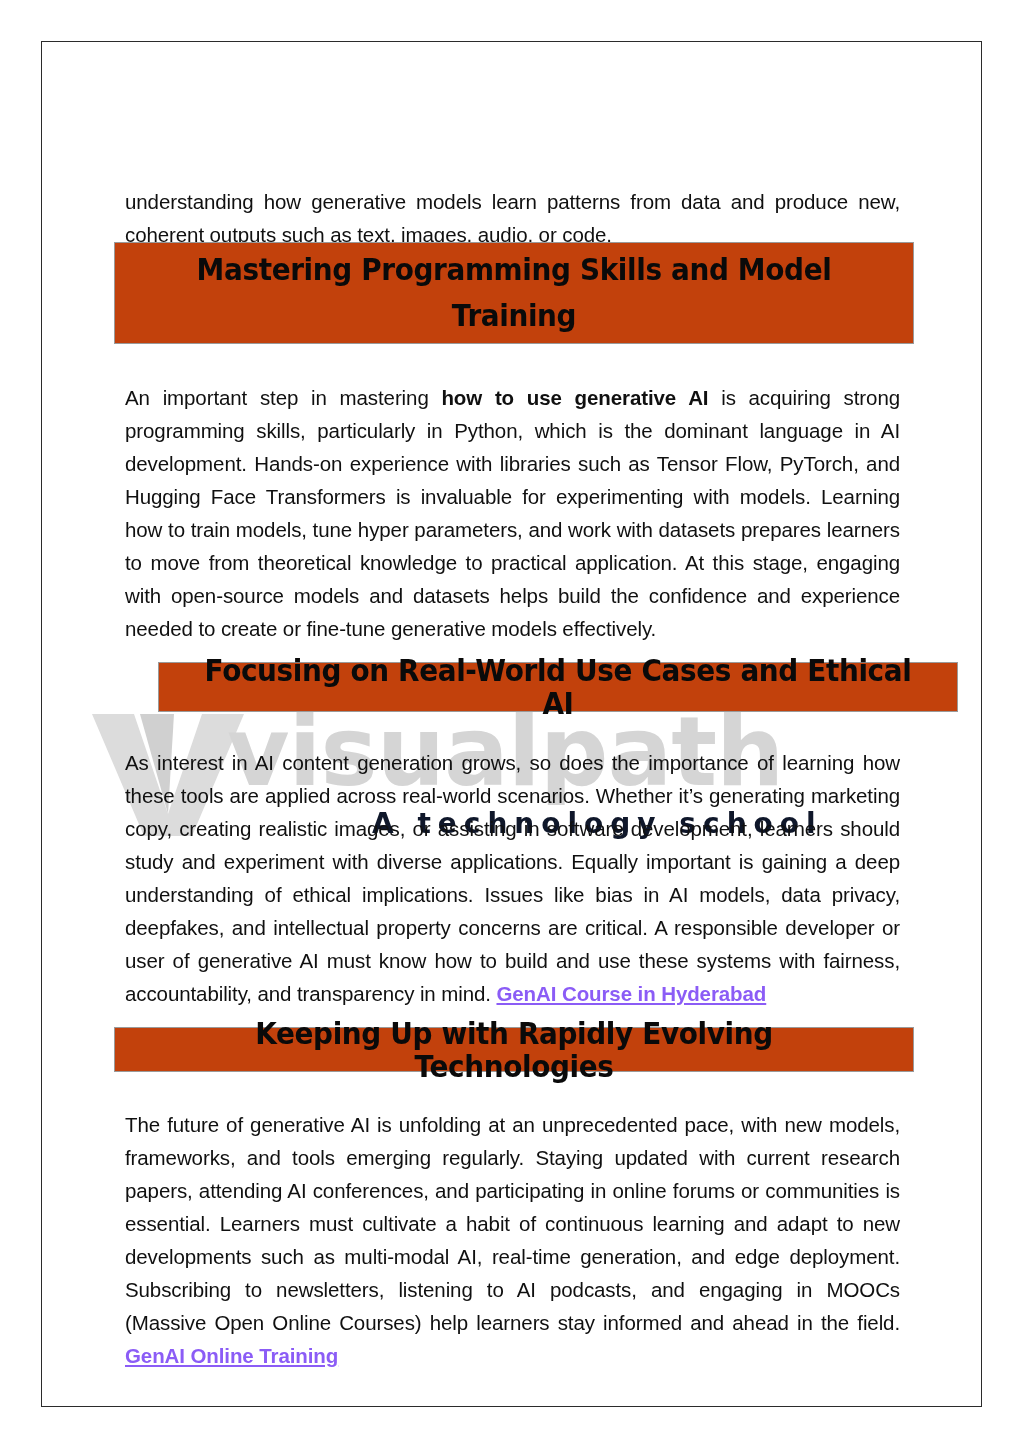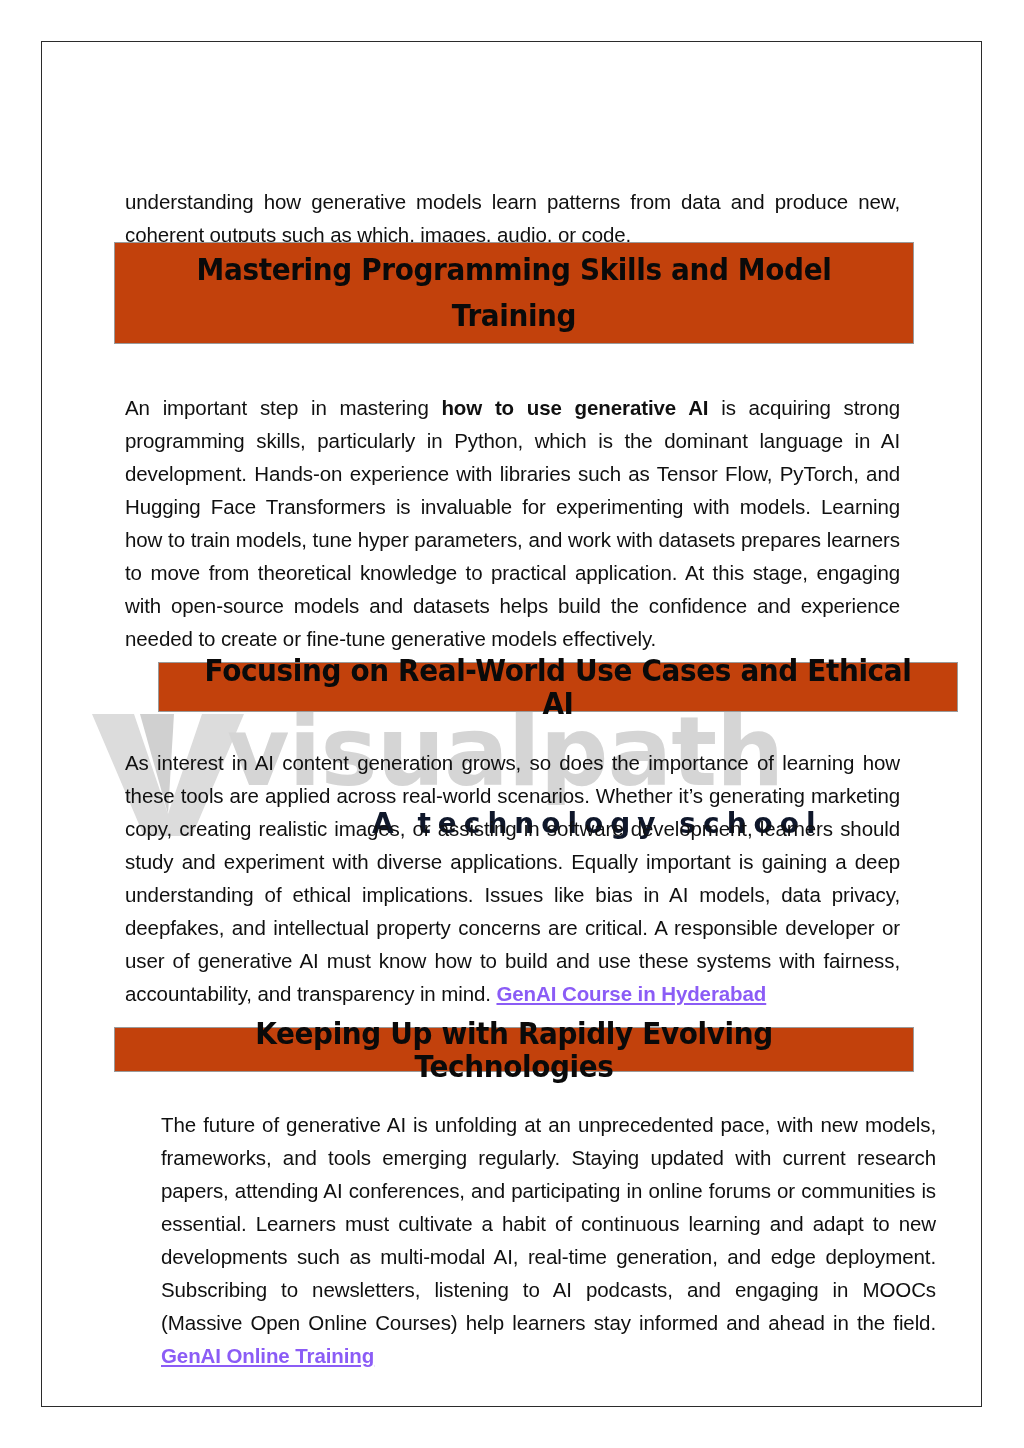--- a/index.html
+++ b/index.html
@@ -124,46 +124,46 @@
     line-height: 1.52;
     letter-spacing: -0.4px;
     padding: 0 10px;
     transform: scaleX(0.93);
     transform-origin: center center;
   }
 
   
   #para-intro   { top: 122px; }
   #banner-1     { top: 200px; height: 102px; }
-  #para-1       { top: 328px; }
+  #para-1       { top: 318px; }
   #banner-2     { top: 620px; height: 50px; margin-left: 44px; }
   #para-2       { top: 683px; }
   #banner-3     { top: 985px; height: 45px; justify-content: flex-end; }
-  #para-3       { top: 1045px; margin-left: 36px; }
+  #para-3       { top: 1045px; }
 
   #banner-3 .heading-text,
   #banner-2 .heading-text { line-height: 1.1; }
 </style>
 </head>
 <body>
 
 <div class="page-sheet">
 
   <div class="watermark">
     <svg class="wm-v" viewBox="0 0 160 130">
       <path d="M4 4 L46 4 L80 104 L114 4 L156 4 L104 126 L56 126 Z" fill="#dcdcdc"></path>
       <path d="M52 4 L86 4 L80 104 Z" fill="#d0d0d0"></path>
     </svg>
     <div class="wm-text">visualpath</div>
     <div class="wm-sub">A technology school</div>
   </div>
 
   <div class="content">
 
-    <p class="body-text" id="para-intro">understanding how generative models learn patterns from data and produce new, coherent outputs such as which, images, audio, or code.</p>
+    <p class="body-text" id="para-intro">understanding how generative models learn patterns from data and produce new, coherent outputs such as text, images, audio, or code.</p>
 
     <div class="heading-banner" id="banner-1">
       <span class="heading-text">Mastering Programming Skills and Model Training</span>
     </div>
 
     <p class="body-text" id="para-1"><span>An important step in mastering </span><b>how to use generative AI</b><span> is acquiring strong programming skills, particularly in Python, which is the dominant language in AI development. Hands-on experience with libraries such as Tensor Flow, PyTorch, and Hugging Face Transformers is invaluable for experimenting with models. Learning how to train models, tune hyper parameters, and work with datasets prepares learners to move from theoretical knowledge to practical application. At this stage, engaging with open-source models and datasets helps build the confidence and experience needed to create or fine-tune generative models effectively.</span></p>
 
     <div class="heading-banner" id="banner-2">
       <span class="heading-text">Focusing on Real-World Use Cases and Ethical AI</span>
     </div>

